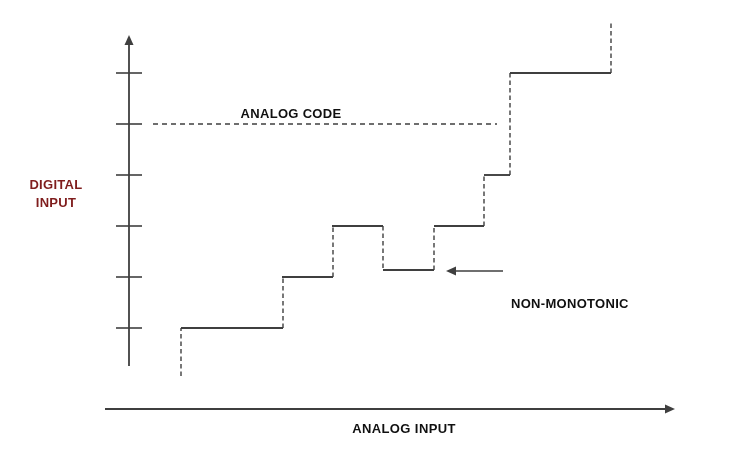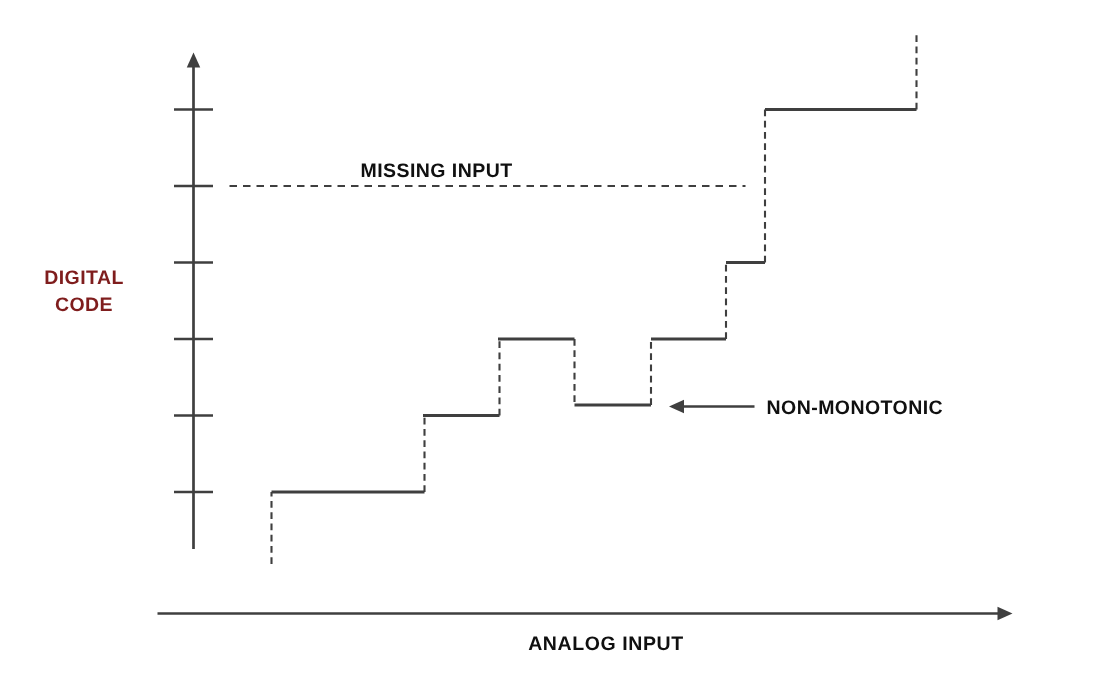--- a/index.html
+++ b/index.html
@@ -82,22 +82,22 @@
       <line x1="434" y1="270" x2="434" y2="226" stroke="#3f3f3f" stroke-width="1.4" stroke-dasharray="4.5 3"></line>
       <line x1="484" y1="226" x2="484" y2="175" stroke="#3f3f3f" stroke-width="1.4" stroke-dasharray="4.5 3"></line>
       <line x1="510" y1="175" x2="510" y2="73" stroke="#3f3f3f" stroke-width="1.4" stroke-dasharray="4.5 3"></line>
       <line x1="611" y1="73" x2="611" y2="22" stroke="#3f3f3f" stroke-width="1.4" stroke-dasharray="4.5 3"></line>
       <line x1="503" y1="271" x2="454" y2="271" stroke="#3f3f3f" stroke-width="1.6"></line>
       <path d="M 446 271 L 456 266.5 L 456 275.5 Z" fill="#3f3f3f"></path>
     </svg>
 
   <div class="label y-axis-label" style="color: #7f1d1d;">
     <div>DIGITAL</div>
-    <div>CODE</div>
+    <div>INPUT</div>
   </div>
 
-  <div class="label missing-code-label" style="color: rgb(16, 16, 16);">MISSING INPUT</div>
+  <div class="label missing-code-label" style="color: rgb(16, 16, 16);">ANALOG CODE</div>
 
-  <div class="label non-monotonic-label" style="color: rgb(16, 16, 16);">NON-MONOTONIC</div>
+  <div class="label non-monotonic-label" style="color: rgb(16, 16, 16); margin-top: 32px;">NON-MONOTONIC</div>
 
   <div class="label x-axis-label" style="color: rgb(16, 16, 16);">ANALOG INPUT</div>
 
 </div>
 
 </body></html>

